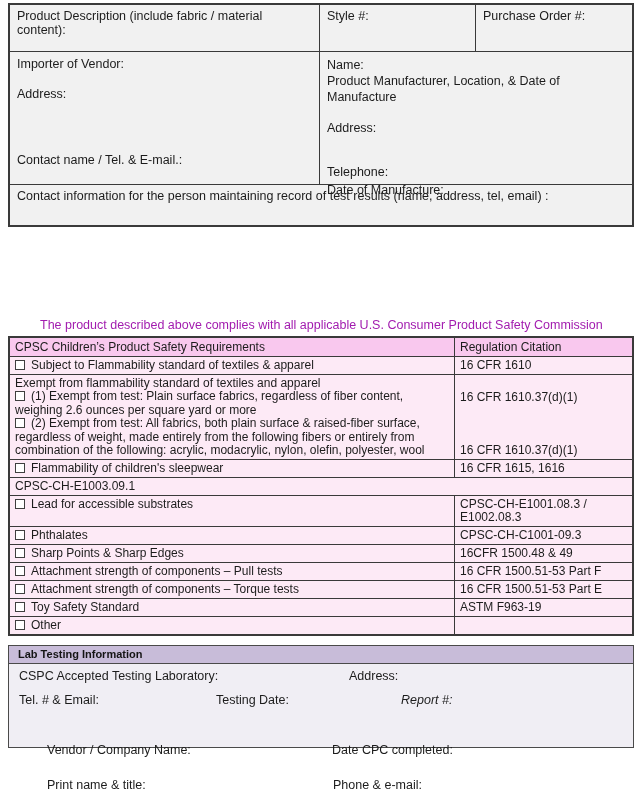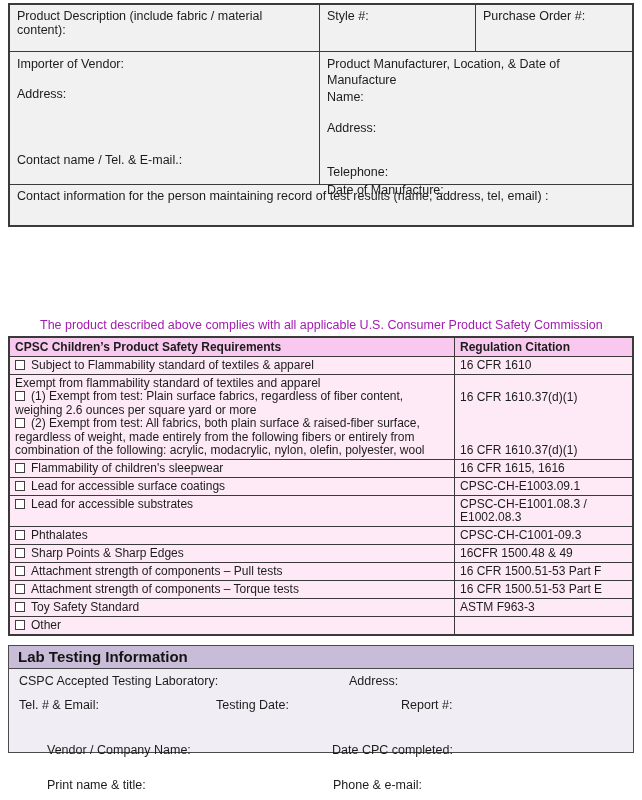--- a/index.html
+++ b/index.html
@@ -34,40 +34,40 @@
 
   
   .req-table { position:absolute; left:8px; top:336px; width:626px; border:2px solid var(--border-dark,#3a3a3a);
                background:var(--table-row,#fdeaf6); font-size:12px; }
   .tr { display:flex; border-top:1px solid var(--border-dark,#3a3a3a); }
   .tr:first-child { border-top:none; }
   .rep-rows .tr { border-top:1px solid var(--border-dark,#3a3a3a); }
   .td { padding:2px 5px; line-height:13px; }
   .td-label { width:445px; border-right:1.5px solid var(--border-dark,#3a3a3a); }
   .td-cit { flex:1; }
-  .thead { background:var(--table-header,#f9c8ee); font-weight:700; }
+  .thead { background:var(--table-header,#f9c8ee); font-weight:400; }
   .thead .td { line-height:14px; }
   .checkbox { display:inline-block; width:10px; height:10px; border:1.2px solid #3f3f3f; background:#fff;
               margin-right:6px; vertical-align:-1px; }
   .exempt-row .td-label { line-height:13.4px; }
   .exempt-cit { position:relative; }
   .exempt-cit .cit1 { position:absolute; top:16px; left:5px; }
   .exempt-cit .cit2 { position:absolute; bottom:2px; left:5px; }
 
   
   .lab-section { position:absolute; left:8px; top:645px; width:626px; border:1.5px solid #4a4a4a; }
   .lab-header { background:var(--lab-header,#c8bcd9); border-bottom:1.5px solid #4a4a4a; font-weight:700;
-                font-size:15px; padding:2px 9px 3px; color:#141414; }
+                font-size:11px; padding:2px 9px 3px; color:#141414; }
   .lab-body { position:relative; background:var(--lab-body,#f0eef4); height:83px; font-size:12.5px; }
   .lab-body span { position:absolute; }
   .lab-lab   { left:10px; top:5px; }
   .lab-addr  { left:340px; top:5px; }
   .lab-tel   { left:10px; top:29px; }
   .lab-date  { left:207px; top:29px; }
-  .lab-rep   { left:392px; top:29px; }
+  .lab-rep   { left:392px; top:29px;font-style:italic; }
 
   
   .sig span { position:absolute; font-size:12.5px; }
   .sig-vendor { left:47px; top:743px; }
   .sig-date   { left:332px; top:743px; }
   .sig-print  { left:47px; top:778px; }
   .sig-phone  { left:333px; top:778px; }
 </style>
 </head>
 <body>
@@ -88,22 +88,22 @@
       </div>
     </div>
 
     <div class="frow row3">
       <div class="fcell c-importer">
         <div class="line l-importer">Importer of Vendor:</div>
         <div class="line l-address">Address:</div>
         <div class="line l-contact">Contact name / Tel. &amp; E-mail.:</div>
       </div>
       <div class="fcell c-manuf">
+        <div class="line l-name">Name:</div>
         <div class="line l-header">Product Manufacturer, Location, &amp; Date of Manufacture</div>
-        <div class="line l-name">Name:</div>
         <div class="line l-address">Address:</div>
         <div class="line l-phone">Telephone:</div>
         <div class="line l-dom">Date of Manufacture:</div>
       </div>
     </div>
 
     <div class="frow row4">
       <div class="fcell">
         <span>Contact information for the person maintaining record of test results (name, address, tel, email) :</span>
       </div>
@@ -139,21 +139,20 @@
     </div>
 
     <div class="rep-rows">
 
         <div class="tr single">
           <div class="td td-label"><span class="checkbox"></span><span>Flammability of children's sleepwear</span></div>
           <div class="td td-cit">16 CFR 1615, 1616</div>
         </div>
 
         <div class="tr single">
-          <div class="td td-label"><span class="checkbox"></span><span>Lead for accessible surface coatings</span></div>
           <div class="td td-cit">CPSC-CH-E1003.09.1</div>
         </div>
 
         <div class="tr single">
           <div class="td td-label"><span class="checkbox"></span><span>Lead for accessible substrates</span></div>
           <div class="td td-cit">CPSC-CH-E1001.08.3 / E1002.08.3</div>
         </div>
 
         <div class="tr single">
           <div class="td td-label"><span class="checkbox"></span><span>Phthalates</span></div>
@@ -171,21 +170,21 @@
           <div class="td td-cit">16 CFR 1500.51-53 Part F</div>
         </div>
 
         <div class="tr single">
           <div class="td td-label"><span class="checkbox"></span><span>Attachment strength of components – Torque tests</span></div>
           <div class="td td-cit">16 CFR 1500.51-53 Part E</div>
         </div>
 
         <div class="tr single">
           <div class="td td-label"><span class="checkbox"></span><span>Toy Safety Standard</span></div>
-          <div class="td td-cit">ASTM F963-3</div>
+          <div class="td td-cit">ASTM F963-19</div>
         </div>
 
         <div class="tr single">
           <div class="td td-label"><span class="checkbox"></span><span>Other</span></div>
           <div class="td td-cit"></div>
         </div>
       </div>
   </div>
 
   <div class="lab-section">

